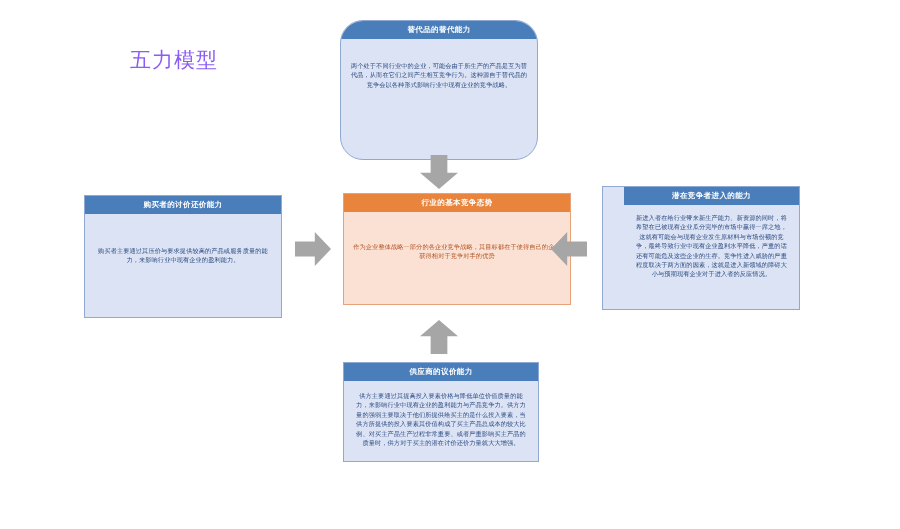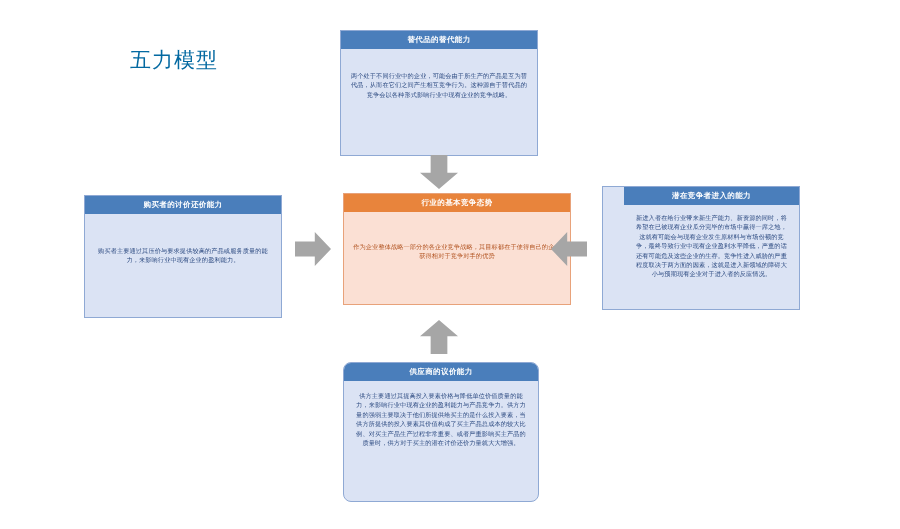--- a/index.html
+++ b/index.html
@@ -22,21 +22,21 @@
     height: 529px;
     background: #ffffff;
   }
 
   .slide-title {
     position: absolute;
     left: 130px;
     top: 46px;
     font-size: 21px;
     line-height: 28px;
-    color: #0369a1;
+    color: #8b5cf6;
     letter-spacing: 1px;
     white-space: nowrap;
   }
 
   
   .force-box {
     position: absolute;
     box-sizing: border-box;
     border: 1px solid #8fa9d4;
     background: #dbe3f4;
@@ -71,25 +71,25 @@
   }
   .force-box.center-box .box-header {
     background: #e8843c;
     color: #ffffff;
   }
   .force-box.center-box .box-body {
     color: #b1521f;
   }
 
   
-  #box-substitutes { left: 340px; top: 30px;  width: 198px; height: 126px; }
+  #box-substitutes { left: 340px; top: 20px;  width: 198px; height: 140px; border-radius: 23px; }
   #box-buyers      { left: 84px;  top: 195px; width: 198px; height: 123px; }
   #box-rivalry     { left: 343px; top: 193px; width: 228px; height: 112px; }
   #box-entrants    { left: 602px; top: 186px; width: 198px; height: 124px; padding-left: 21px; }
-  #box-suppliers   { left: 343px; top: 362px; width: 196px; height: 140px; border-radius: 8px; }
+  #box-suppliers   { left: 343px; top: 362px; width: 196px; height: 100px; }
 
   #box-substitutes .box-body { padding-top: 22px; }
   #box-buyers .box-body      { padding-top: 32px; }
   #box-rivalry .box-body     { padding-top: 30px; }
   #box-entrants .box-body    { padding-top: 8px; }
   #box-suppliers .box-body   { padding-top: 10px; }
 
   
   .arrow {
     position: absolute;

